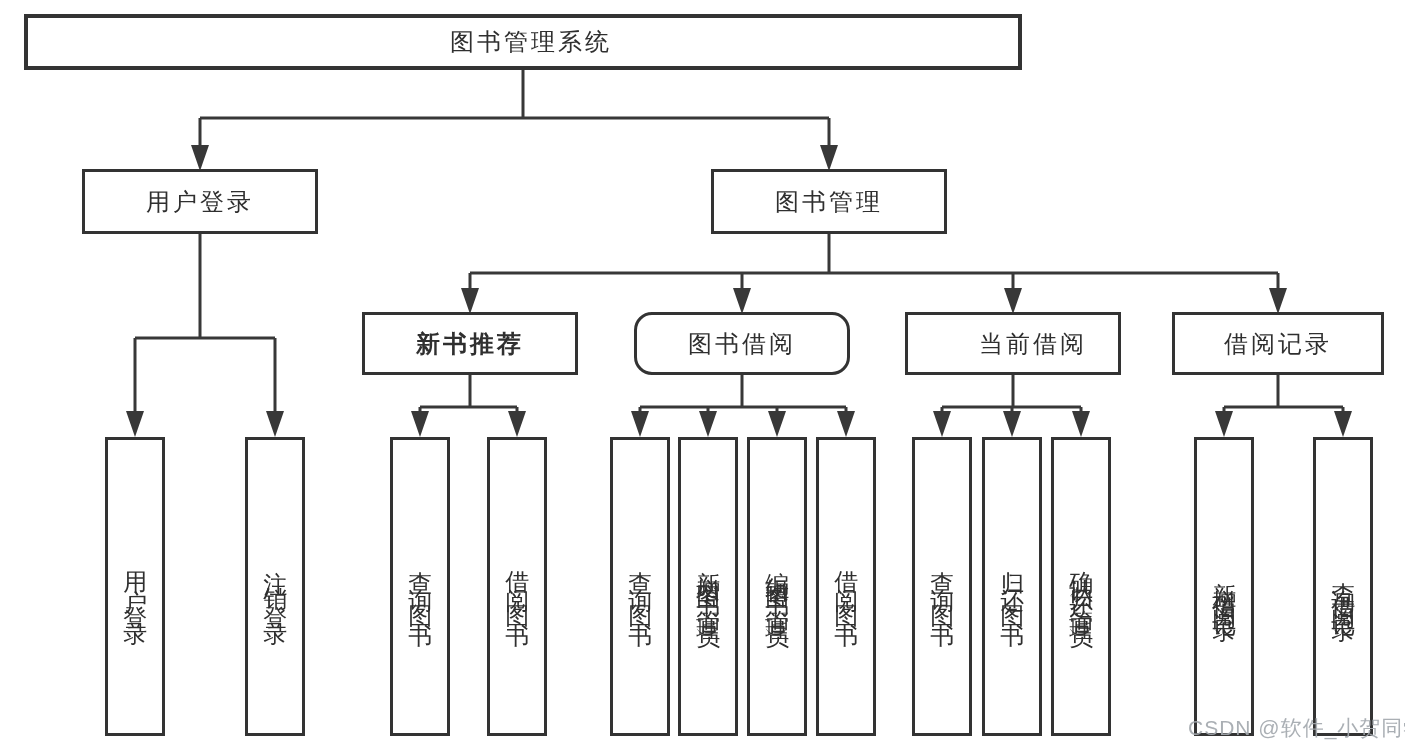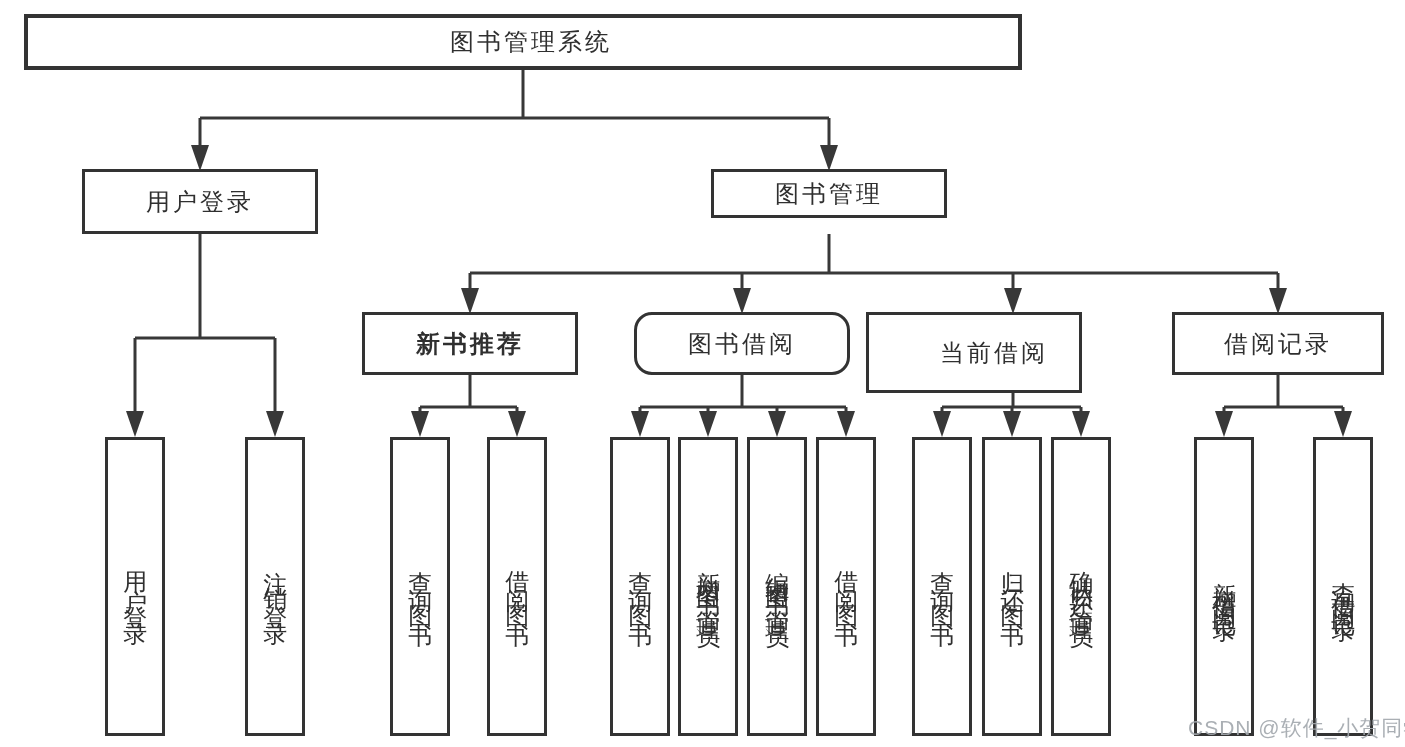--- a/index.html
+++ b/index.html
@@ -79,31 +79,31 @@
     </g>
   </svg>
 
   <div class="node hnode root" style="left:24px;top:14px;width:998px;height:56px;padding-left:16px;">
     <span>图书管理系统</span>
   </div>
 
   <div class="node hnode" style="left:82px;top:169px;width:236px;height:65px;">
     <span>用户登录</span>
   </div>
-  <div class="node hnode" style="left:711px;top:169px;width:236px;height:49px;">
+  <div class="node hnode" style="left:711px;top:169px;width:236px;height:65px;">
     <span>图书管理</span>
   </div>
 
   <div class="node hnode" style="left:362px;top:312px;width:216px;height:63px;font-weight:bold;">
     <span>新书推荐</span>
   </div>
   <div class="node hnode" style="left:634px;top:312px;width:216px;height:63px;border-radius:18px;">
     <span>图书借阅</span>
   </div>
-  <div class="node hnode" style="left:866px;top:312px;width:216px;height:81px;padding-left:40px;">
+  <div class="node hnode" style="left:905px;top:312px;width:216px;height:63px;padding-left:40px;">
     <span>当前借阅</span>
   </div>
   <div class="node hnode" style="left:1172px;top:312px;width:212px;height:63px;">
     <span>借阅记录</span>
   </div>
 
   <div class="node leaf" style="left:105px;">
     <span class="vtext vshort">用户登录</span>
   </div>
   <div class="node leaf" style="left:245px;">

